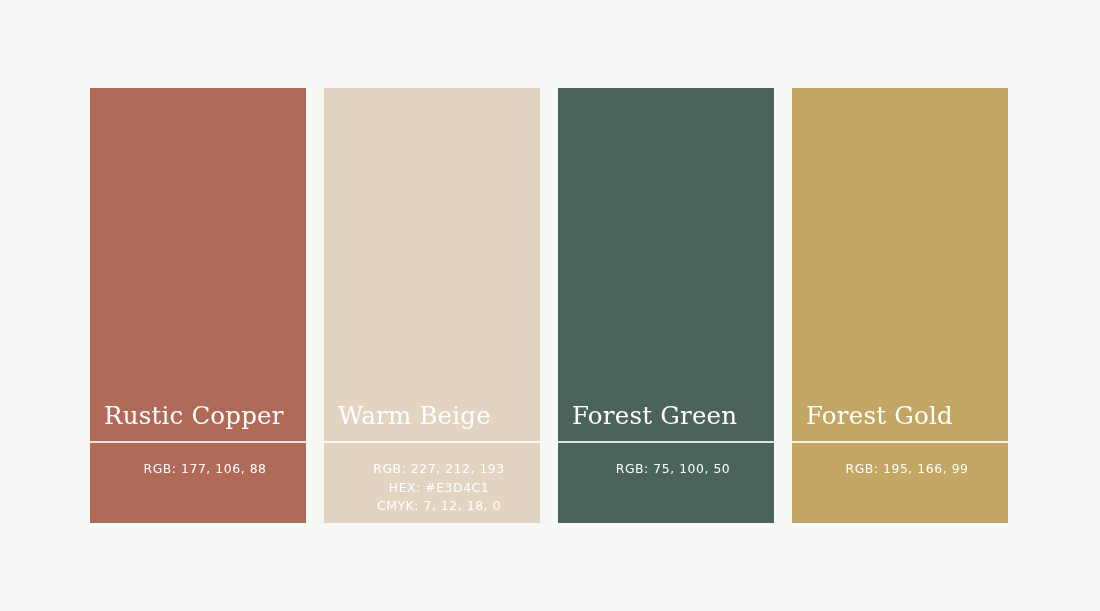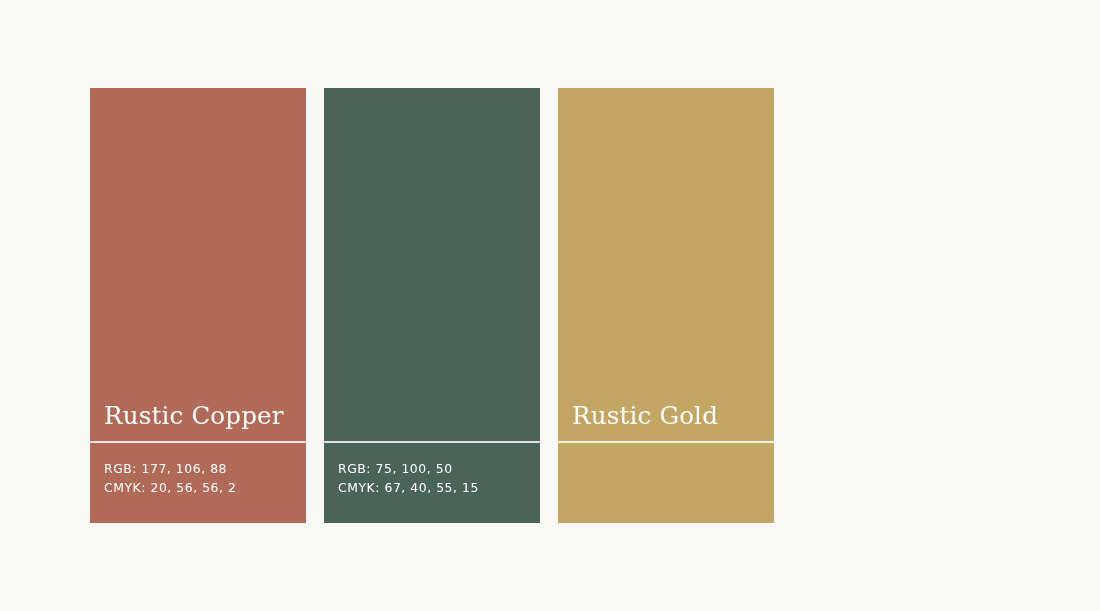--- a/index.html
+++ b/index.html
@@ -82,20 +82,21 @@
     margin: 0;
     border: 0;
   }
 
   .swatch-specs {
     position: relative;
     z-index: 2;
     padding: 17px 0 0 14px;
     box-sizing: border-box;
     height: 80px;
+    text-align: center;
   }
 
   .spec-line {
     display: block;
     font-family: "DejaVu Sans", "Liberation Sans", sans-serif;
     font-size: 12.4px;
     line-height: 18.6px;
     font-weight: 400;
     color: #FFFFFF;
     letter-spacing: 0.55px;
@@ -110,38 +111,52 @@
   <div id="swatch-row">
 
     <div class="color-swatch">
       <div class="swatch-fill" style="background: rgb(177, 106, 88);"></div>
       <div class="swatch-caption">
         <span class="swatch-name">Rustic Copper</span>
       </div>
       <div class="swatch-divider"></div>
       <div class="swatch-specs">
         <span class="spec-line">RGB: 177, 106, 88</span>
-        <span class="spec-line">CMYK: 20, 56, 56, 2</span>
       </div>
     </div>
 
+    <div class="color-swatch">
+      <div class="swatch-fill" style="background: rgb(227, 212, 193);"></div>
+      <div class="swatch-caption">
+        <span class="swatch-name">Warm Beige</span>
+      </div>
+      <div class="swatch-divider"></div>
+      <div class="swatch-specs">
+        <span class="spec-line">RGB: 227, 212, 193</span>
+        <span class="spec-line">HEX: #E3D4C1</span>
+        <span class="spec-line">CMYK: 7, 12, 18, 0</span>
+      </div>
+    </div>
 
     <div class="color-swatch">
       <div class="swatch-fill" style="background: rgb(75, 100, 90);"></div>
+      <div class="swatch-caption">
+        <span class="swatch-name">Forest Green</span>
+      </div>
       <div class="swatch-divider"></div>
       <div class="swatch-specs">
         <span class="spec-line">RGB: 75, 100, 50</span>
-        <span class="spec-line">CMYK: 67, 40, 55, 15</span>
       </div>
     </div>
 
     <div class="color-swatch">
       <div class="swatch-fill" style="background: rgb(195, 166, 99);"></div>
       <div class="swatch-caption">
-        <span class="swatch-name">Rustic Gold</span>
+        <span class="swatch-name">Forest Gold</span>
       </div>
       <div class="swatch-divider"></div>
       <div class="swatch-specs">
+        <span class="spec-line">RGB: 195, 166, 99</span>
       </div>
     </div>
 
   </div>
 </div>
 
 </body></html>

